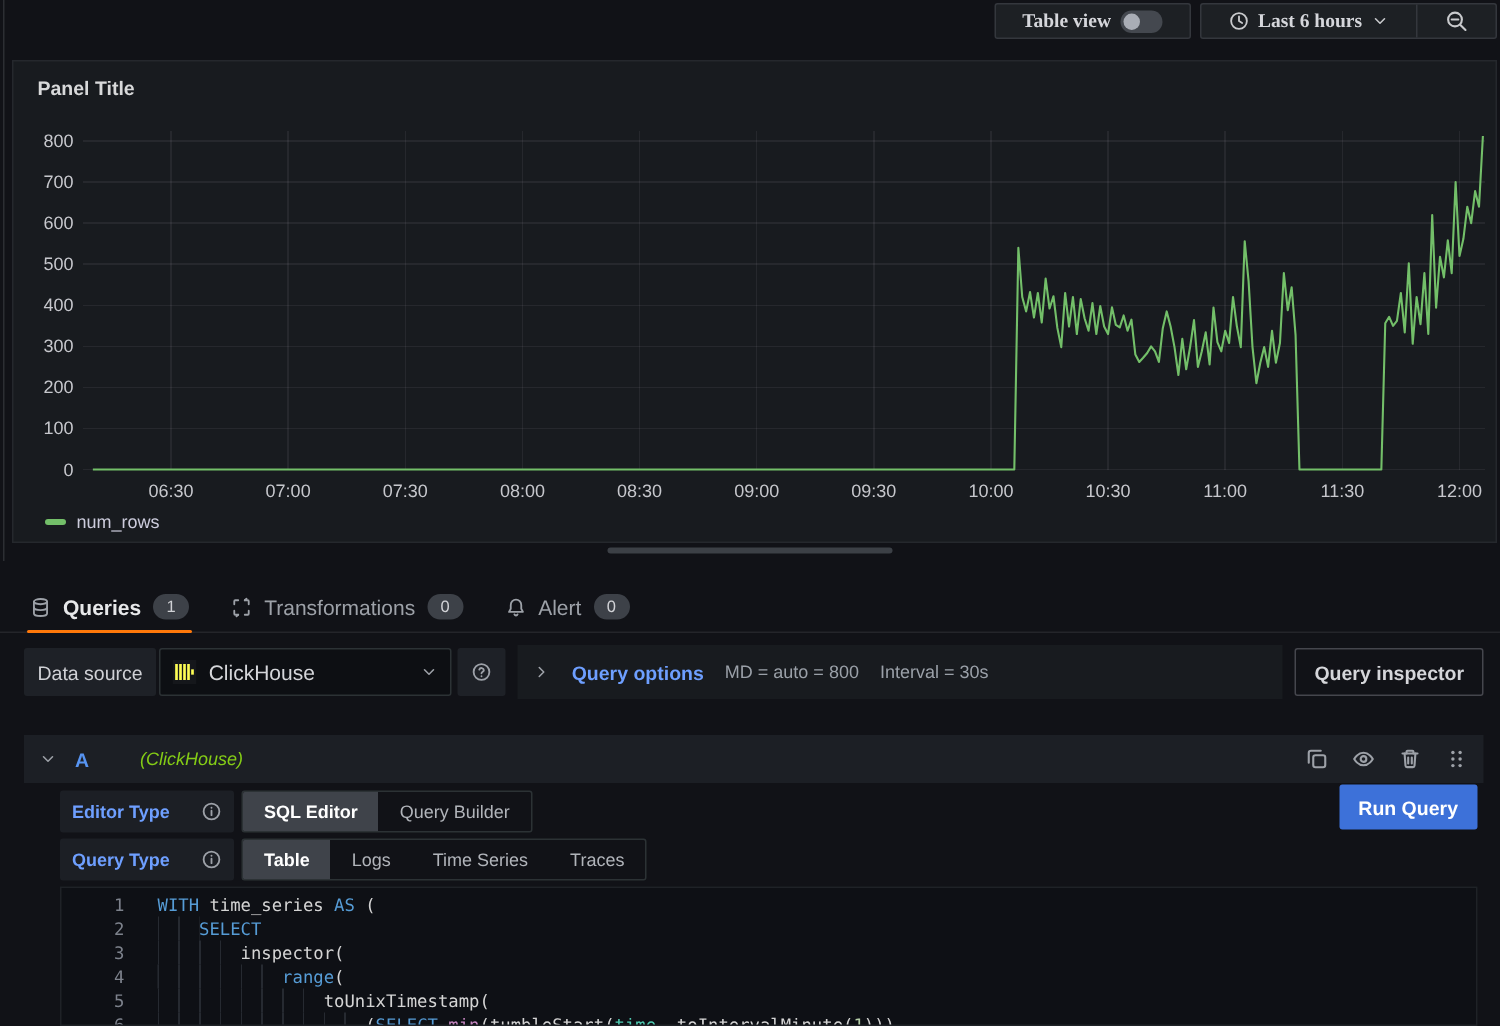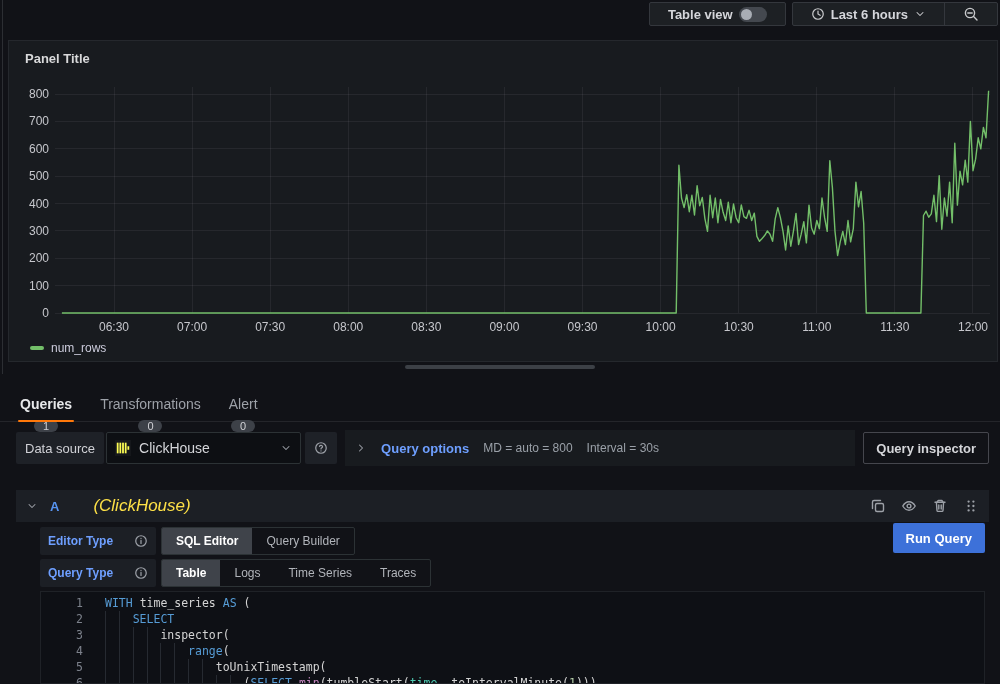--- a/index.html
+++ b/index.html
@@ -5,21 +5,21 @@
   * { margin:0; padding:0; box-sizing:border-box; }
   html,body { width:1000px; height:684px; overflow:hidden; background:#111217;
     font-family:"Liberation Sans", sans-serif; color:#ccccdc; }
   .screen { position:relative; width:1000px; height:684px; }
 
   
   .topbar { position:absolute; top:0; left:0; right:0; height:28px; background:#111217;
     display:flex; justify-content:flex-end; align-items:center; gap:6px; padding-right:2px; }
   .tb-group { display:flex; align-items:center; height:24px; background:#1d2024;
     border:1px solid #34373d; border-radius:2px; }
-  .tb-seg { display:flex; align-items:center; gap:6px; padding:0 18px; height:100%; cursor:pointer; }
+  .tb-seg { display:flex; align-items:center; gap:6px; padding:0 18px; height:100%; cursor:pointer;font-family:Liberation Serif, serif; }
   .tb-divider { width:1px; height:100%; background:#34373d; }
   .tb-label { font-size:13px; font-weight:600; color:#d5d6db; white-space:nowrap; }
   .toggle { width:28px; height:15px; border-radius:8px; background:#44484f; position:relative; }
   .toggle .knob { position:absolute; left:2px; top:2px; width:11px; height:11px; border-radius:50%; background:#a9adb5; }
   .icon14 { width:14px; height:14px; display:block; }
   .icon12 { width:12px; height:12px; display:block; }
   .icon16 { width:16px; height:16px; display:block; }
   svg.st { fill:none; stroke:#c9cacd; stroke-width:1.4; stroke-linecap:round; stroke-linejoin:round; }
   svg.st-dim { fill:none; stroke:#9da1a8; stroke-width:1.4; stroke-linecap:round; stroke-linejoin:round; }
 
@@ -38,21 +38,21 @@
   .legend { position:absolute; left:21px; top:300px; display:flex; align-items:center; gap:7px; }
   .legend-swatch { width:14px; height:4px; border-radius:2px; background:#73BF69; }
   .legend-label { font-size:12px; color:#ccccdc; }
 
   .resize-bar { position:absolute; left:405px; top:365px; width:190px; height:4px;
     border-radius:2px; background:#3c4046; }
 
   
   .tabs-row { position:absolute; top:388px; left:0; right:0; height:34px; display:flex;
     align-items:center; gap:24px; padding-left:18px; border-bottom:1px solid rgba(204,204,220,0.10); }
-  .tab { position:relative; display:flex; align-items:center; gap:8px; height:34px; padding:0 2px; cursor:pointer;flex-direction:column; }
+  .tab { position:relative; display:flex; align-items:center; gap:8px; height:34px; padding:0 2px; cursor:pointer; }
   .tab-label { font-size:14px; color:#9da1a8; }
   .tab.active .tab-label { color:#e7e8ea; font-weight:600; }
   .tab-badge { min-width:24px; height:17px; border-radius:9px; background:#3d4148; color:#d0d1d5;
     font-size:11px; display:flex; align-items:center; justify-content:center; padding:0 7px; }
   .tab .underline { display:none; }
   .tab.active .underline { display:block; position:absolute; left:0; right:0; bottom:0; height:2px;
     background:#ff780a; border-radius:1px; }
 
   
   .ds-row { position:absolute; top:430px; left:16px; right:11px; height:36px;
@@ -68,21 +68,21 @@
   .qo-link { font-size:13px; font-weight:600; color:#6e9fff; }
   .qo-sum { font-size:12px; color:#9aa0a8; }
   .btn-outline { height:32px; border:1px solid rgba(204,204,220,0.28); border-radius:2px;
     background:transparent; color:#d5d6da; font-size:13px; font-weight:600; padding:0 12px;
     font-family:"Liberation Sans",sans-serif; cursor:pointer; }
 
   
   .query-card { position:absolute; top:490px; left:16px; width:973px; bottom:0; }
   .qc-header { height:32px; background:#1c1f25; display:flex; align-items:center; padding:0 10px; }
   .qc-ref { margin-left:12px; font-size:13px; font-weight:600; color:#5794f2; }
-  .qc-ds { margin-left:34px; font-size:17px; font-style:italic; color:#fde047; }
+  .qc-ds { margin-left:34px; font-size:12px; font-style:italic; color:#84cc16; }
   .qc-icons { margin-left:auto; display:flex; align-items:center; gap:15px; }
   .qc-icons svg { cursor:pointer; }
 
   .qc-row { position:absolute; left:24px; display:flex; align-items:center; }
   .row1 { top:37px; } .row2 { top:69px; }
   .field-chip { width:116px; height:28px; background:#1c1f25; border-radius:2px; display:flex;
     align-items:center; justify-content:space-between; padding:0 8px; margin-right:5px; }
   .field-chip .fl { font-size:12px; font-weight:600; color:#6e9fff; }
   .seg { display:flex; height:28px; border:1px solid #2c3235; border-radius:2px; background:#111217; overflow:hidden; }
   .seg-opt { height:100%; display:flex; align-items:center; padding:0 14px; font-size:12px;

